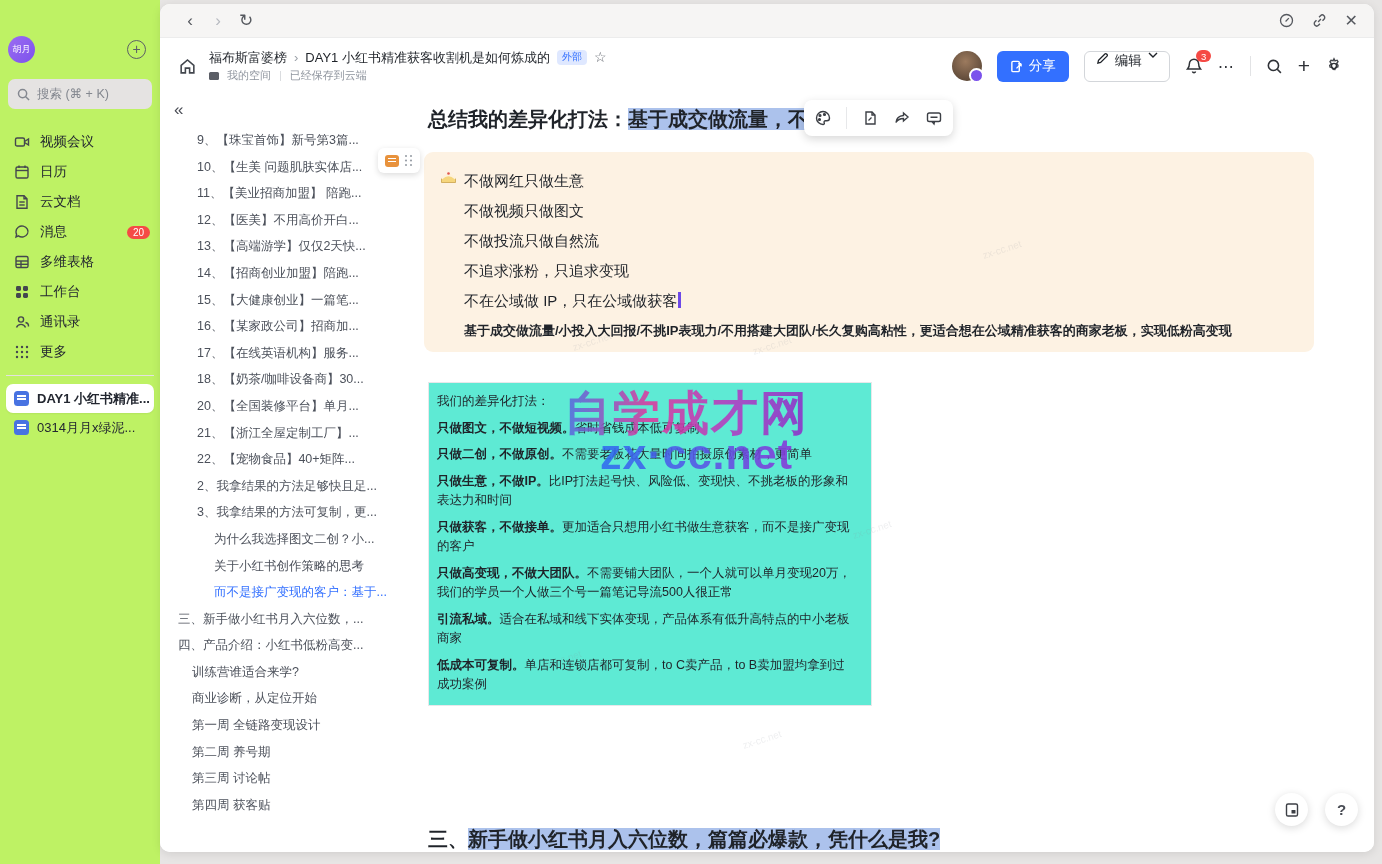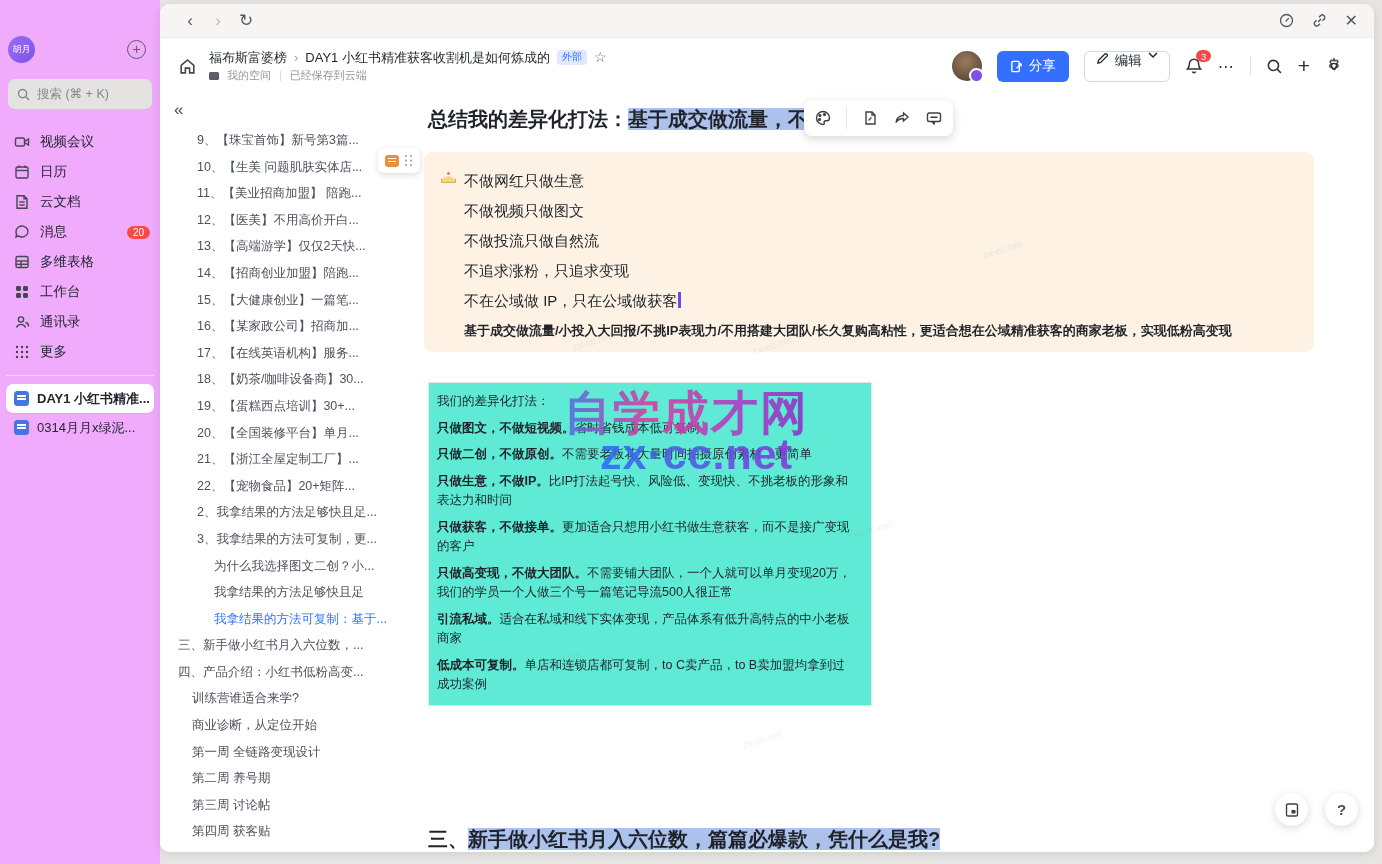--- a/index.html
+++ b/index.html
@@ -1,20 +1,20 @@
 <!DOCTYPE html>
 <html><head>
 <meta charset="utf-8">
 <style>
   * { margin:0; padding:0; box-sizing:border-box; }
   html,body { width:1382px; height:864px; overflow:hidden;
     font-family:"Liberation Sans","DejaVu Sans",sans-serif; background:#e7e5e4; }
 
   
-  .sidebar { position:absolute; left:0; top:0; width:160px; height:864px; background:#f0abfc; }
+  .sidebar { position:absolute; left:0; top:0; width:160px; height:864px; background:#bef264; }
   .sb-top { display:flex; align-items:center; justify-content:space-between; padding:36px 14px 0 8px; }
   .avatar-sb { width:27px; height:27px; border-radius:50%; background:linear-gradient(135deg,#9b6df2,#7d52ec);
     color:#fff; font-size:9px; display:flex; align-items:center; justify-content:center; }
   .plus-circle { width:19px; height:19px; border-radius:50%; border:1.4px solid #5c5f66; color:#5c5f66;
     font-size:14px; line-height:16px; text-align:center; }
   .sb-search { margin:16px 8px 0 8px; height:30px; background:#e5e3e2; border-radius:7px;
     display:flex; align-items:center; gap:7px; padding:0 9px; color:#83878f; font-size:12.5px; }
   .sb-nav { margin-top:18px; }
   .sb-item { height:30px; display:flex; align-items:center; gap:10px; padding:0 10px 0 14px;
     font-size:13.5px; color:#232730; position:relative; }
@@ -347,29 +347,28 @@
       <div class="ol-item i1">9、【珠宝首饰】新号第3篇...</div>
       <div class="ol-item i1">10、【生美 问题肌肤实体店...</div>
       <div class="ol-item i1">11、【美业招商加盟】 陪跑...</div>
       <div class="ol-item i1">12、【医美】不用高价开白...</div>
       <div class="ol-item i1">13、【高端游学】仅仅2天快...</div>
       <div class="ol-item i1">14、【招商创业加盟】陪跑...</div>
       <div class="ol-item i1">15、【大健康创业】一篇笔...</div>
       <div class="ol-item i1">16、【某家政公司】招商加...</div>
       <div class="ol-item i1">17、【在线英语机构】服务...</div>
       <div class="ol-item i1">18、【奶茶/咖啡设备商】30...</div>
-      <div class="ol-item i1">19、【蛋糕西点培训】30+...</div>
       <div class="ol-item i1">20、【全国装修平台】单月...</div>
       <div class="ol-item i1">21、【浙江全屋定制工厂】...</div>
-      <div class="ol-item i1">22、【宠物食品】20+矩阵...</div>
+      <div class="ol-item i1">22、【宠物食品】40+矩阵...</div>
       <div class="ol-item i1">2、我拿结果的方法足够快且足...</div>
       <div class="ol-item i1">3、我拿结果的方法可复制，更...</div>
       <div class="ol-item i2">为什么我选择图文二创？小...</div>
-      <div class="ol-item i2">我拿结果的方法足够快且足</div>
-      <div class="ol-item i2 active">我拿结果的方法可复制：基于...</div>
+      <div class="ol-item i2">关于小红书创作策略的思考</div>
+      <div class="ol-item i2 active">而不是接广变现的客户：基于...</div>
       <div class="ol-item i0">三、新手做小红书月入六位数，...</div>
       <div class="ol-item i0">四、产品介绍：小红书低粉高变...</div>
       <div class="ol-item i3">训练营谁适合来学?</div>
       <div class="ol-item i3">商业诊断，从定位开始</div>
       <div class="ol-item i3">第一周 全链路变现设计</div>
       <div class="ol-item i3">第二周 养号期</div>
       <div class="ol-item i3">第三周 讨论帖</div>
       <div class="ol-item i3">第四周 获客贴</div>
     </div>
 

